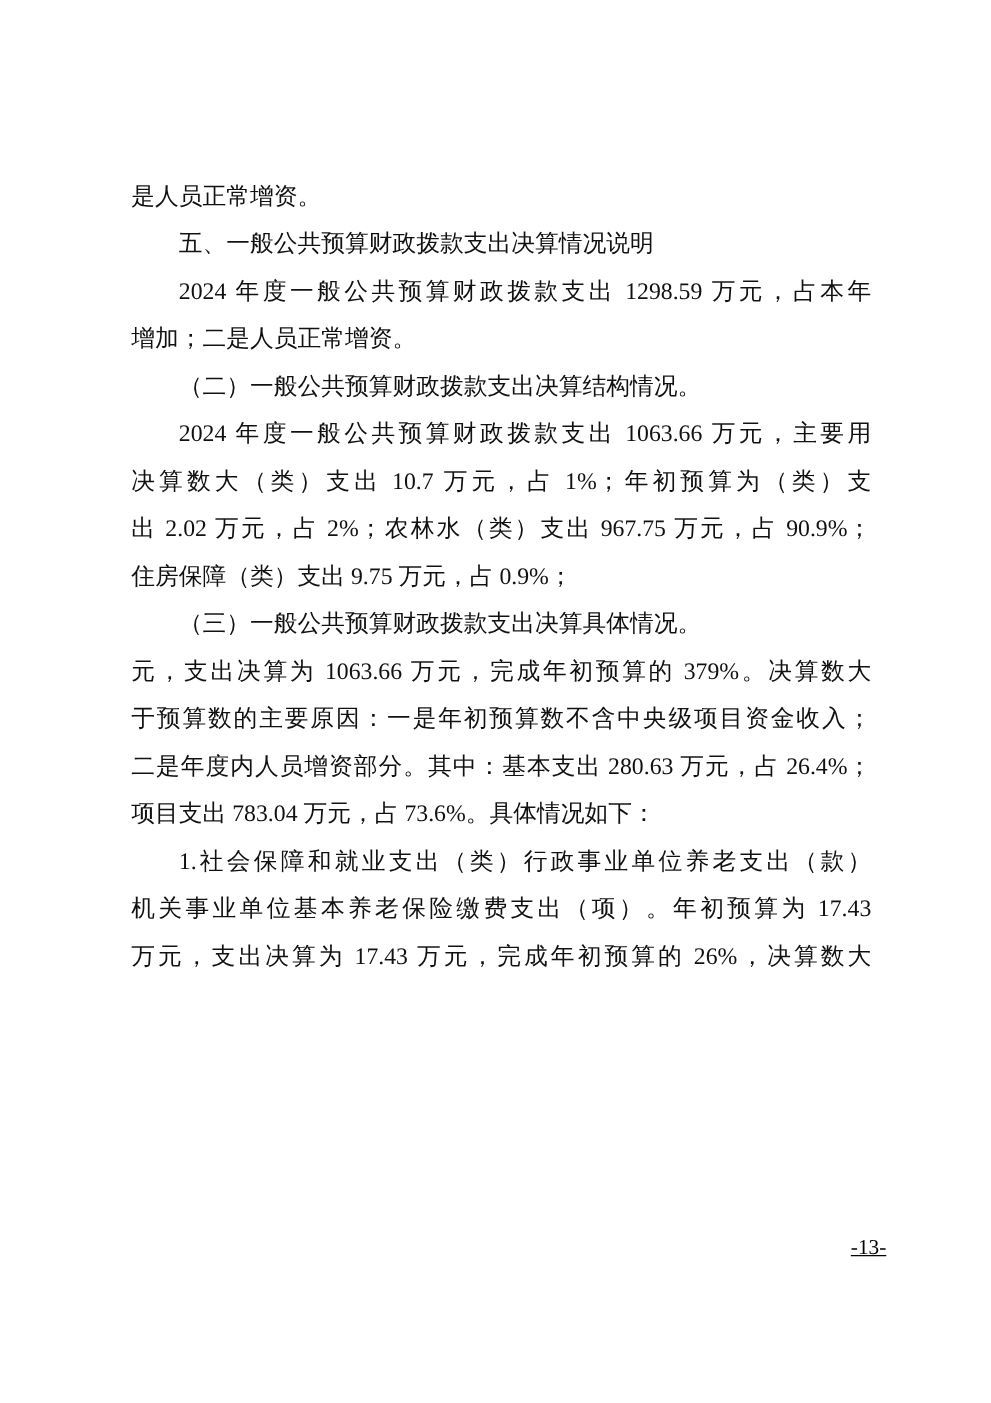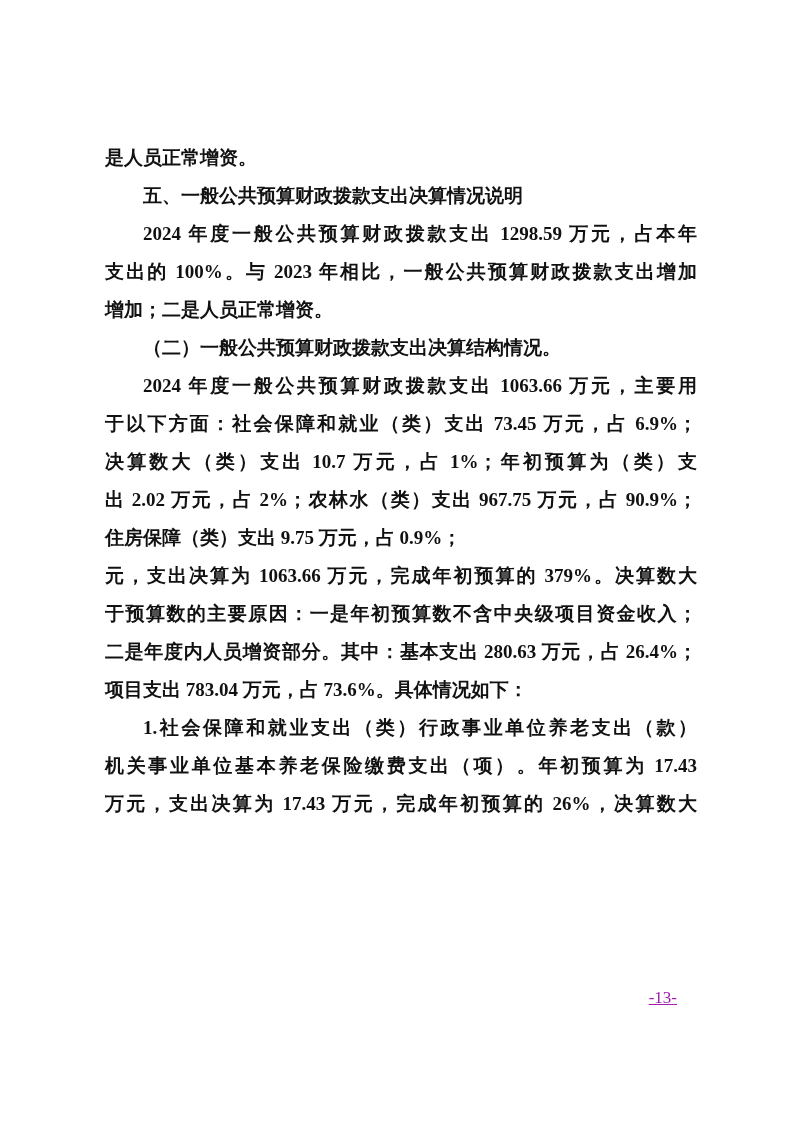--- a/index.html
+++ b/index.html
@@ -24,57 +24,56 @@
     text-align:justify;
     text-align-last:justify;
     word-break:keep-all;
     overflow:visible;
     white-space:normal;
   }
   .ln.last { text-align-last:left; }
   .ln.ind  { text-indent:38px; }
   .b {
     font-family:"Liberation Sans","DejaVu Sans",sans-serif;
-    font-weight:700;
+    font-weight:400;
   }
-  .r { font-weight:700; }
+  .r { font-weight:400; }
   .pageno {
     position:absolute;
     top:988px;
-    right:116px;
+    right:84px;
     font-size:17px;
     line-height:20px;
-    color:#a21caf;
+    color:#000000;
     font-family:"Liberation Serif","DejaVu Serif",serif;
     text-decoration:underline;
   }
 </style>
 </head>
 <body>
 
 <div class="page">
   <div class="txt">
 
     <div class="ln last"><span class="r">是人员正常增资。</span></div>
 
     <div class="ln ind last"><span class="b">五、一般公共预算财政拨款支出决算情况说明</span></div>
 
 
     <div class="ln ind"><span class="r">2024 年度一般公共预算财政拨款支出 1298.59 万元，占本年</span></div>
-    <div class="ln"><span class="r">支出的 100%。与 2023 年相比，一般公共预算财政拨款支出增加</span></div>
     <div class="ln last"><span class="r">增加；二是人员正常增资。</span></div>
 
     <div class="ln ind last"><span class="b">（二）一般公共预算财政拨款支出决算结构情况。</span></div>
 
     <div class="ln ind"><span class="r">2024 年度一般公共预算财政拨款支出 1063.66 万元，主要用</span></div>
-    <div class="ln"><span class="r">于以下方面：</span><span class="b">社会保障和就业（类）</span><span class="r">支出 73.45 万元，占 6.9%；</span></div>
     <div class="ln"><span class="b">决算数大（类）</span><span class="r">支出 10.7 万元，占 1%；</span><span class="b">年初预算为（类）</span><span class="r">支</span></div>
     <div class="ln"><span class="r">出 2.02 万元，占 2%；</span><span class="b">农林水（类）</span><span class="r">支出 967.75 万元，占 90.9%；</span></div>
     <div class="ln last"><span class="b">住房保障（类）</span><span class="r">支出 9.75 万元，占 0.9%；</span></div>
 
+    <div class="ln ind last"><span class="b">（三）一般公共预算财政拨款支出决算具体情况。</span></div>
 
     <div class="ln"><span class="r">元，支出决算为 1063.66 万元，完成年初预算的 379%。决算数大</span></div>
     <div class="ln"><span class="r">于预算数的主要原因：一是年初预算数不含中央级项目资金收入；</span></div>
     <div class="ln"><span class="r">二是年度内人员增资部分。其中：基本支出 280.63 万元，占 26.4%；</span></div>
     <div class="ln last"><span class="r">项目支出 783.04 万元，占 73.6%。具体情况如下：</span></div>
 
     <div class="ln ind"><span class="r">1.</span><span class="b">社会保障和就业支出（类）行政事业单位养老支出（款）</span></div>
     <div class="ln"><span class="b">机关事业单位基本养老保险缴费支出（项）</span><span class="r">。年初预算为 17.43</span></div>
     <div class="ln"><span class="r">万元，支出决算为 17.43 万元，完成年初预算的 26%，决算数大</span></div>
 

